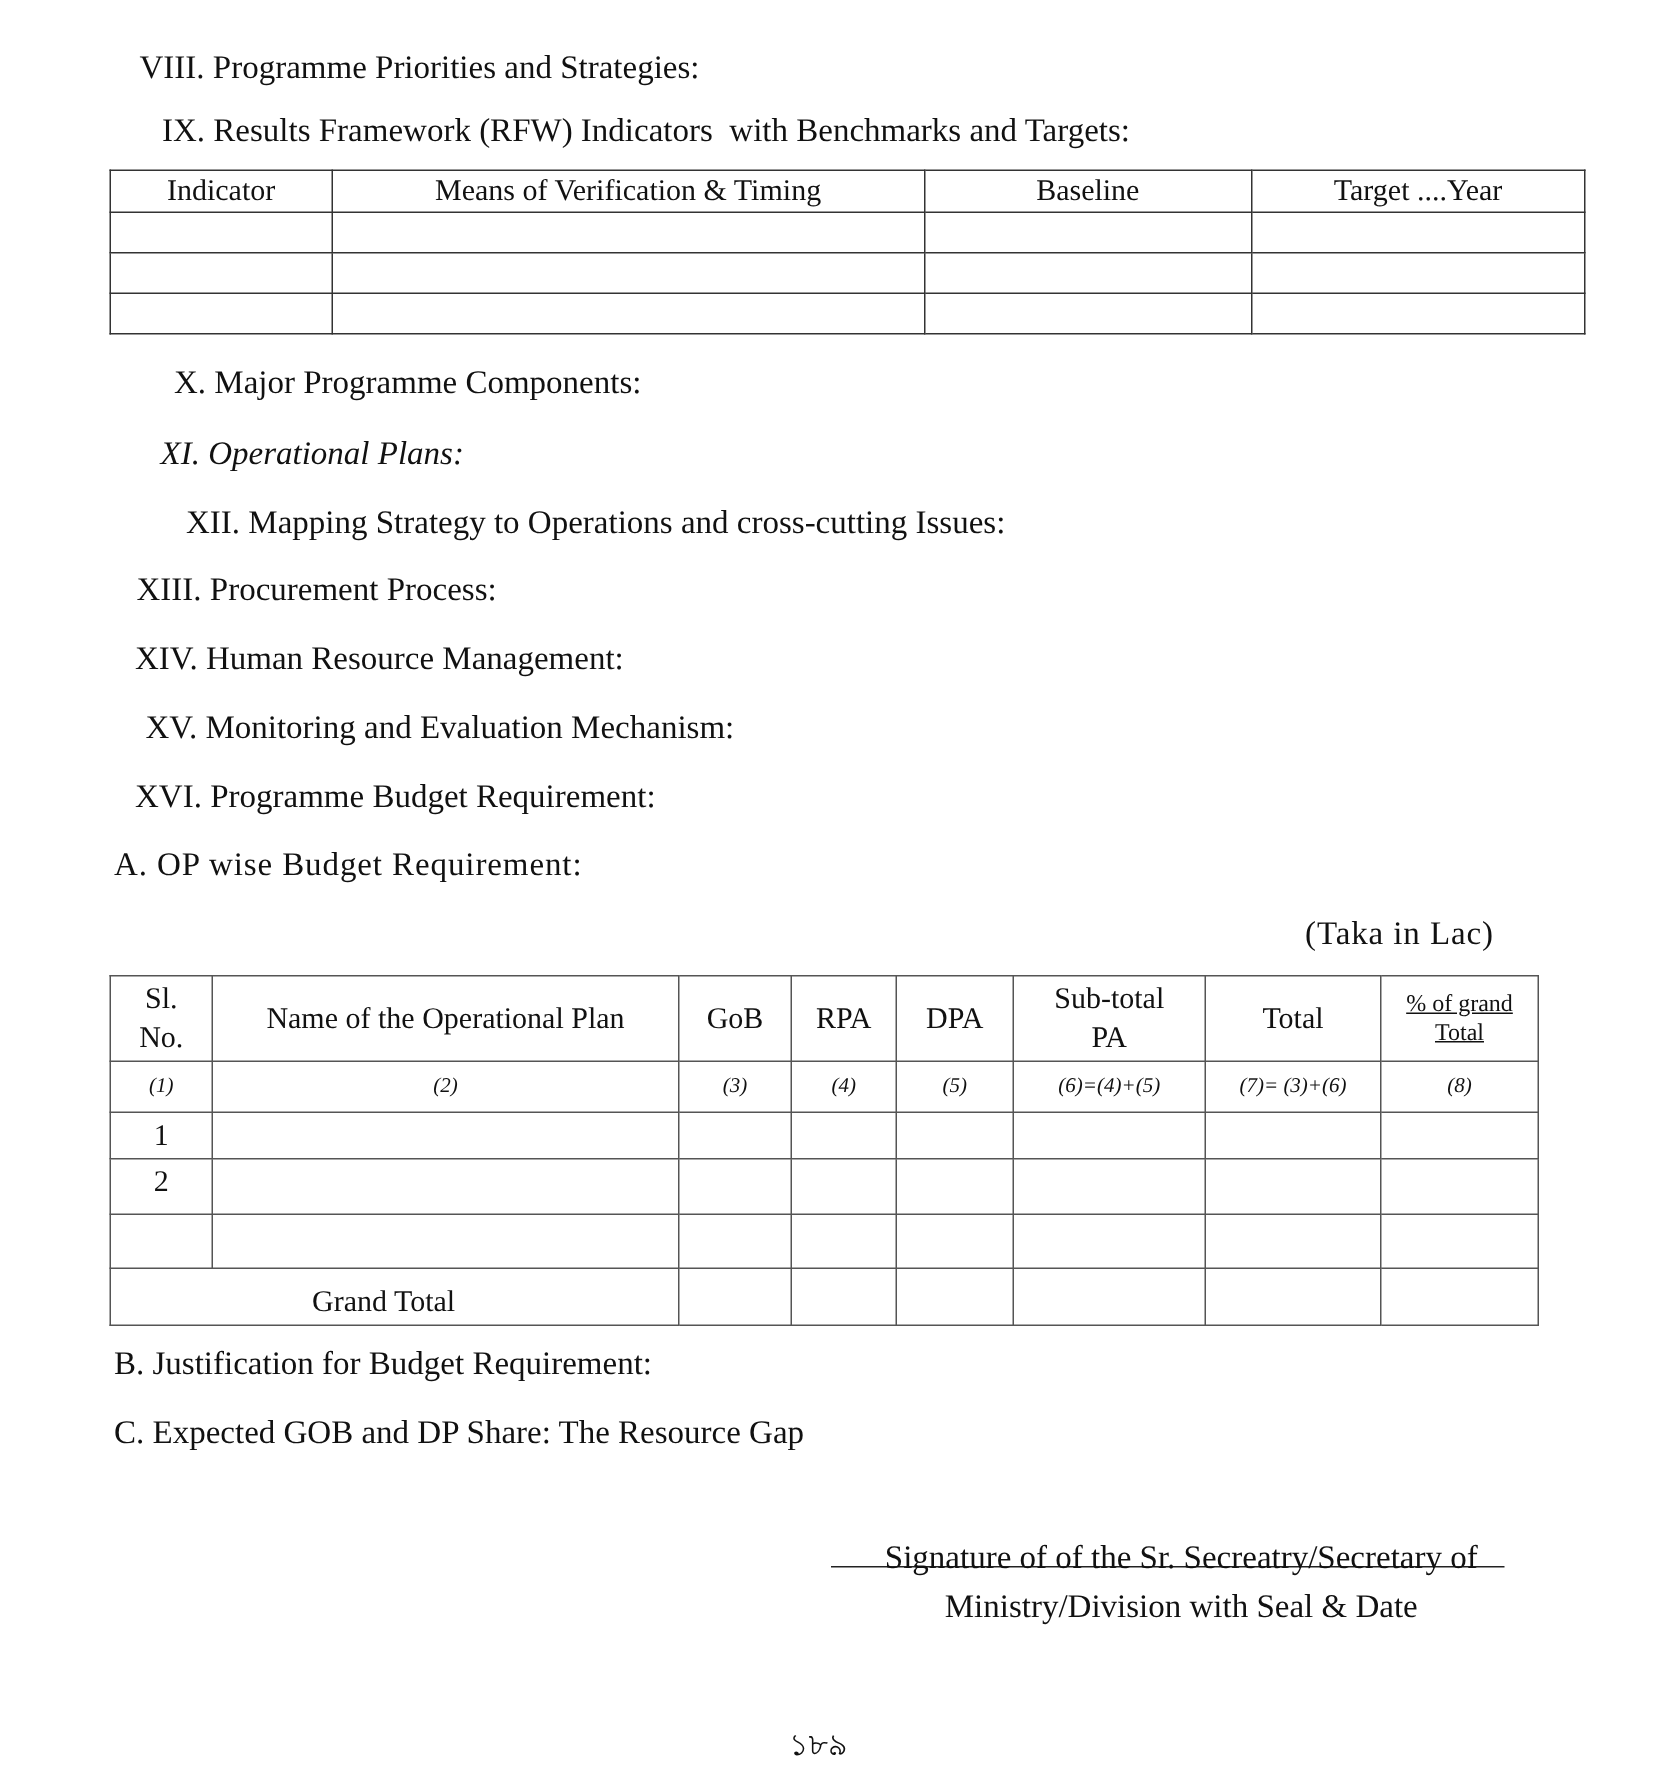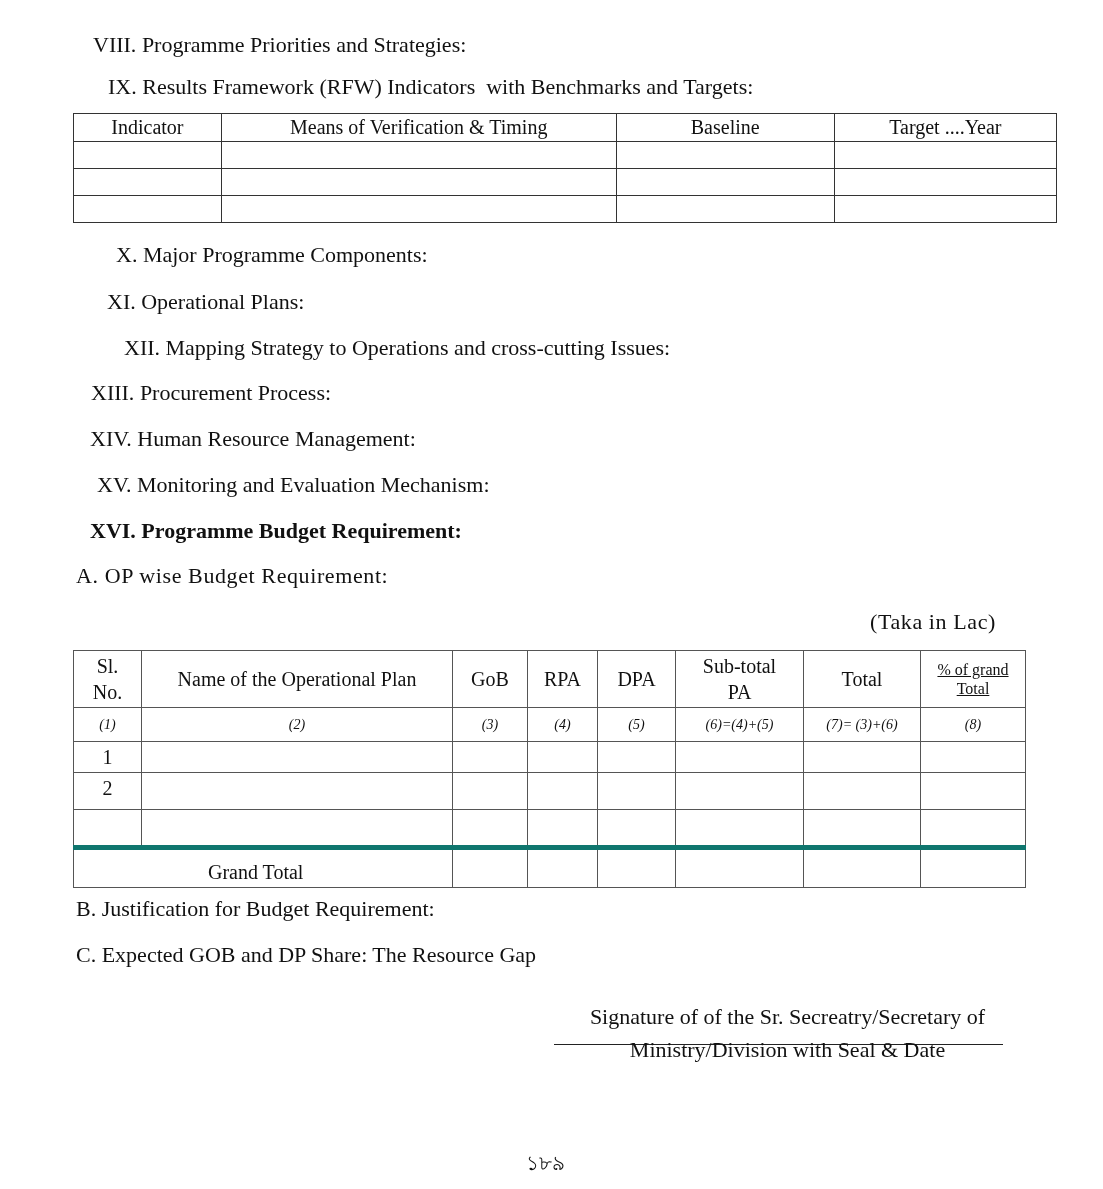--- a/index.html
+++ b/index.html
@@ -27,24 +27,24 @@
       font-size: 20px; line-height: 26px;
     }
     #budget-table .hdr th { height: 56px; }
     #budget-table .sub td { height: 33px; font-style: italic; font-size: 14px; }
     #budget-table .r1 td { height: 30px; }
     #budget-table .r2 td { height: 34px; vertical-align: top; padding-top: 2px; }
     #budget-table .r3 td { height: 35px; }
     #budget-table .gt td { height: 35px; }
     #budget-table .small { font-size: 16px; line-height: 19px; text-decoration: underline; }
     #budget-table .gt-label { text-align: left; padding-left: 134px; vertical-align: bottom; padding-bottom: 2px; }
-    #budget-table .gt .merge { border-top: 5px solid #0f766e; }
+    #budget-table .gt .merge { border-top: 1px solid #0f766e; }
 
     .sig-line { position: absolute; left: 554px; top: 1044px; width: 449px; height: 0; border-top: 1px solid #222; }
-    .sig-text { position: absolute; left: 540px; width: 495px; text-align: center; font-size: 22px; line-height: 33px; top: 1000px; }
+    .sig-text { position: absolute; left: 540px; width: 495px; text-align: center; font-size: 22px; line-height: 33px; top: 1021px; }
     .page-number { position: absolute; left: 526px; top: 1148px; font-size: 20px; font-family: "DejaVu Sans", sans-serif; }
   </style>
 </head>
 <body>
 
 <div class="abs heading" style="left:93px; top:32px;">
   <span>VIII.</span>
   <span>Programme Priorities and Strategies:</span>
 </div>
 <div class="abs heading" style="left:108px; top:74px;">
@@ -86,41 +86,41 @@
       <td></td>
       <td></td>
     </tr>
   </tbody>
 </table>
 
 <div class="abs heading" style="left:116px; top:242px;">
   <span>X.</span>
   <span>Major Programme Components:</span>
 </div>
-<div class="abs heading" style="left:107px; top:289px;">
+<div class="abs heading" style="left:107px; top:289px;font-style:italic;">
   <span>XI.</span>
   <span>Operational Plans:</span>
 </div>
 <div class="abs heading" style="left:100px; top:335px;margin-left:24px;">
   <span>XII.</span>
   <span>Mapping Strategy to Operations and cross-cutting Issues:</span>
 </div>
 <div class="abs heading" style="left:91px; top:380px;">
   <span>XIII.</span>
   <span>Procurement Process:</span>
 </div>
 <div class="abs heading" style="left:90px; top:426px;">
   <span>XIV.</span>
   <span>Human Resource Management:</span>
 </div>
 <div class="abs heading" style="left:97px; top:472px;">
   <span>XV.</span>
   <span>Monitoring and Evaluation Mechanism:</span>
 </div>
-<div class="abs heading" style="left:90px; top:518px;font-weight:bold;">
+<div class="abs heading" style="left:90px; top:518px;">
   <span>XVI.</span>
   <span>Programme Budget Requirement:</span>
 </div>
 
 <div class="abs heading" style="left:76px; top:563px; letter-spacing:0.6px;">A. OP wise Budget Requirement:</div>
 
 <div class="abs heading" style="left:870px; top:609px; letter-spacing:0.6px;">(Taka in Lac)</div>
 
 <table id="budget-table">
   <colgroup>

